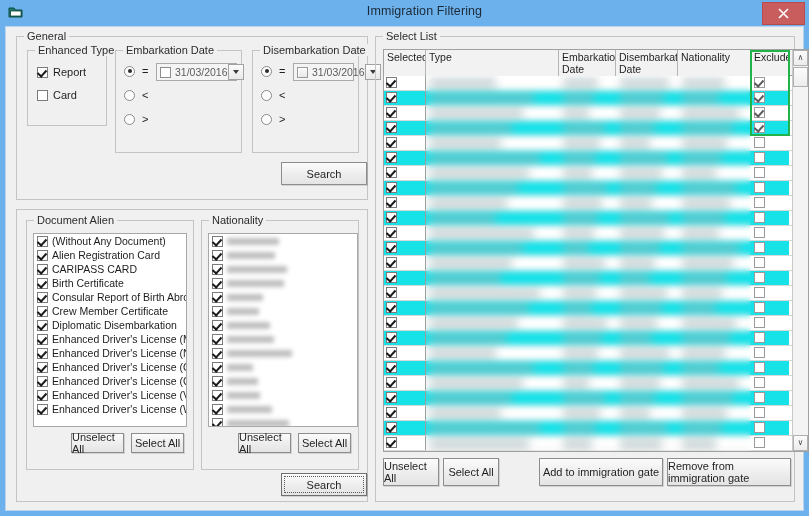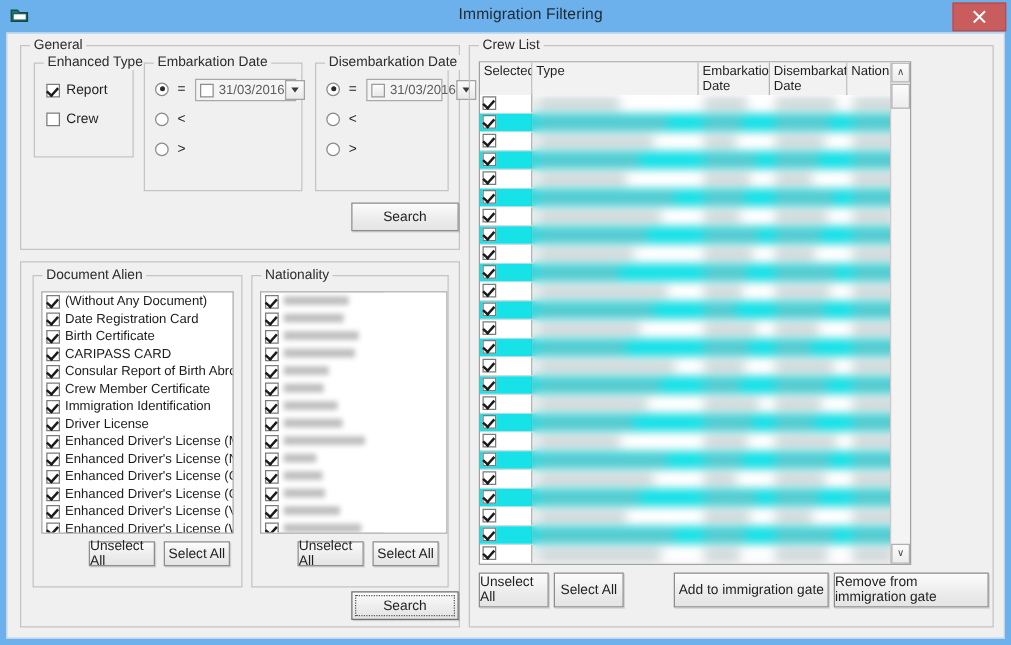--- a/index.html
+++ b/index.html
@@ -255,21 +255,21 @@
       <span class="gb-label">General</span>
 
       <div class="groupbox" style="left:10px; top:13px; width:80px; height:76px;">
         <span class="gb-label">Enhanced Type</span>
         <div style="position:absolute; left:9px; top:15px; display:flex; align-items:center; gap:5px;">
           <span class="cb checked"></span>
           <span style="font-size:11px;color:#1f1f1f;">Report</span>
         </div>
         <div style="position:absolute; left:9px; top:38px; display:flex; align-items:center; gap:5px;">
           <span class="cb"></span>
-          <span style="font-size:11px;color:#1f1f1f;">Crew</span>
+          <span style="font-size:11px;color:#1f1f1f;">Card</span>
         </div>
       </div>
 
       <div class="groupbox" style="left:98px; top:13px; width:127px; height:103px;">
         <span class="gb-label">Embarkation Date</span>
 
         <div style="position:absolute;left:8px;top:14px;display:flex;align-items:center;gap:7px;">
           <span class="rb checked"></span>
           <span style="font-size:11px;color:#1f1f1f;">=</span>
         </div>
@@ -325,45 +325,41 @@
 
       <div class="groupbox" style="left:9px; top:10px; width:168px; height:250px;">
         <span class="gb-label">Document Alien</span>
         <div class="listbox" style="left:6px; top:12px; width:154px; height:194px;" id="doc-listbox">
             <div class="lb-item">
               <span class="cb checked"></span>
               <span>(Without Any Document)</span>
             </div>
             <div class="lb-item">
               <span class="cb checked"></span>
-              <span>Date Registration Card</span>
+              <span>Alien Registration Card</span>
+            </div>
+            <div class="lb-item">
+              <span class="cb checked"></span>
+              <span>CARIPASS CARD</span>
             </div>
             <div class="lb-item">
               <span class="cb checked"></span>
               <span>Birth Certificate</span>
             </div>
             <div class="lb-item">
               <span class="cb checked"></span>
-              <span>CARIPASS CARD</span>
-            </div>
-            <div class="lb-item">
-              <span class="cb checked"></span>
               <span>Consular Report of Birth Abroad</span>
             </div>
             <div class="lb-item">
               <span class="cb checked"></span>
               <span>Crew Member Certificate</span>
             </div>
             <div class="lb-item">
               <span class="cb checked"></span>
-              <span>Immigration Identification</span>
-            </div>
-            <div class="lb-item">
-              <span class="cb checked"></span>
-              <span>Driver License</span>
+              <span>Diplomatic Disembarkation</span>
             </div>
             <div class="lb-item">
               <span class="cb checked"></span>
               <span>Enhanced Driver's License (MB)</span>
             </div>
             <div class="lb-item">
               <span class="cb checked"></span>
               <span>Enhanced Driver's License (NY)</span>
             </div>
             <div class="lb-item">
@@ -459,23 +455,23 @@
           <span>Select All</span>
         </div>
       </div>
 
       <div class="btn focused" style="left:264px; top:263px; width:86px; height:23px;">
         <span>Search</span>
       </div>
     </div>
 
     <div class="groupbox" style="left:369px; top:9px; width:420px; height:466px;">
-      <span class="gb-label">Crew List</span>
-
-      <div id="grid" style="left:7px; top:12px; width:346px; height:403px;">
+      <span class="gb-label">Select List</span>
+
+      <div id="grid" style="left:7px; top:12px; width:426px; height:403px;">
 
         <div id="grid-header">
             <div class="hcell" style="left: 0px; width: 42px;"><span>Selected</span></div>
             <div class="hcell" style="left: 42px; width: 133px;"><span>Type</span></div>
             <div class="hcell" style="left: 175px; width: 57px;"><span>Embarkation Date</span></div>
             <div class="hcell" style="left: 232px; width: 62px;"><span>Disembarkation Date</span></div>
             <div class="hcell" style="left: 294px; width: 73px;"><span>Nationality</span></div>
             <div class="hcell" style="left: 367px; width: 38px;"><span>Exclude</span></div>
           </div>
         <div id="grid-body">

